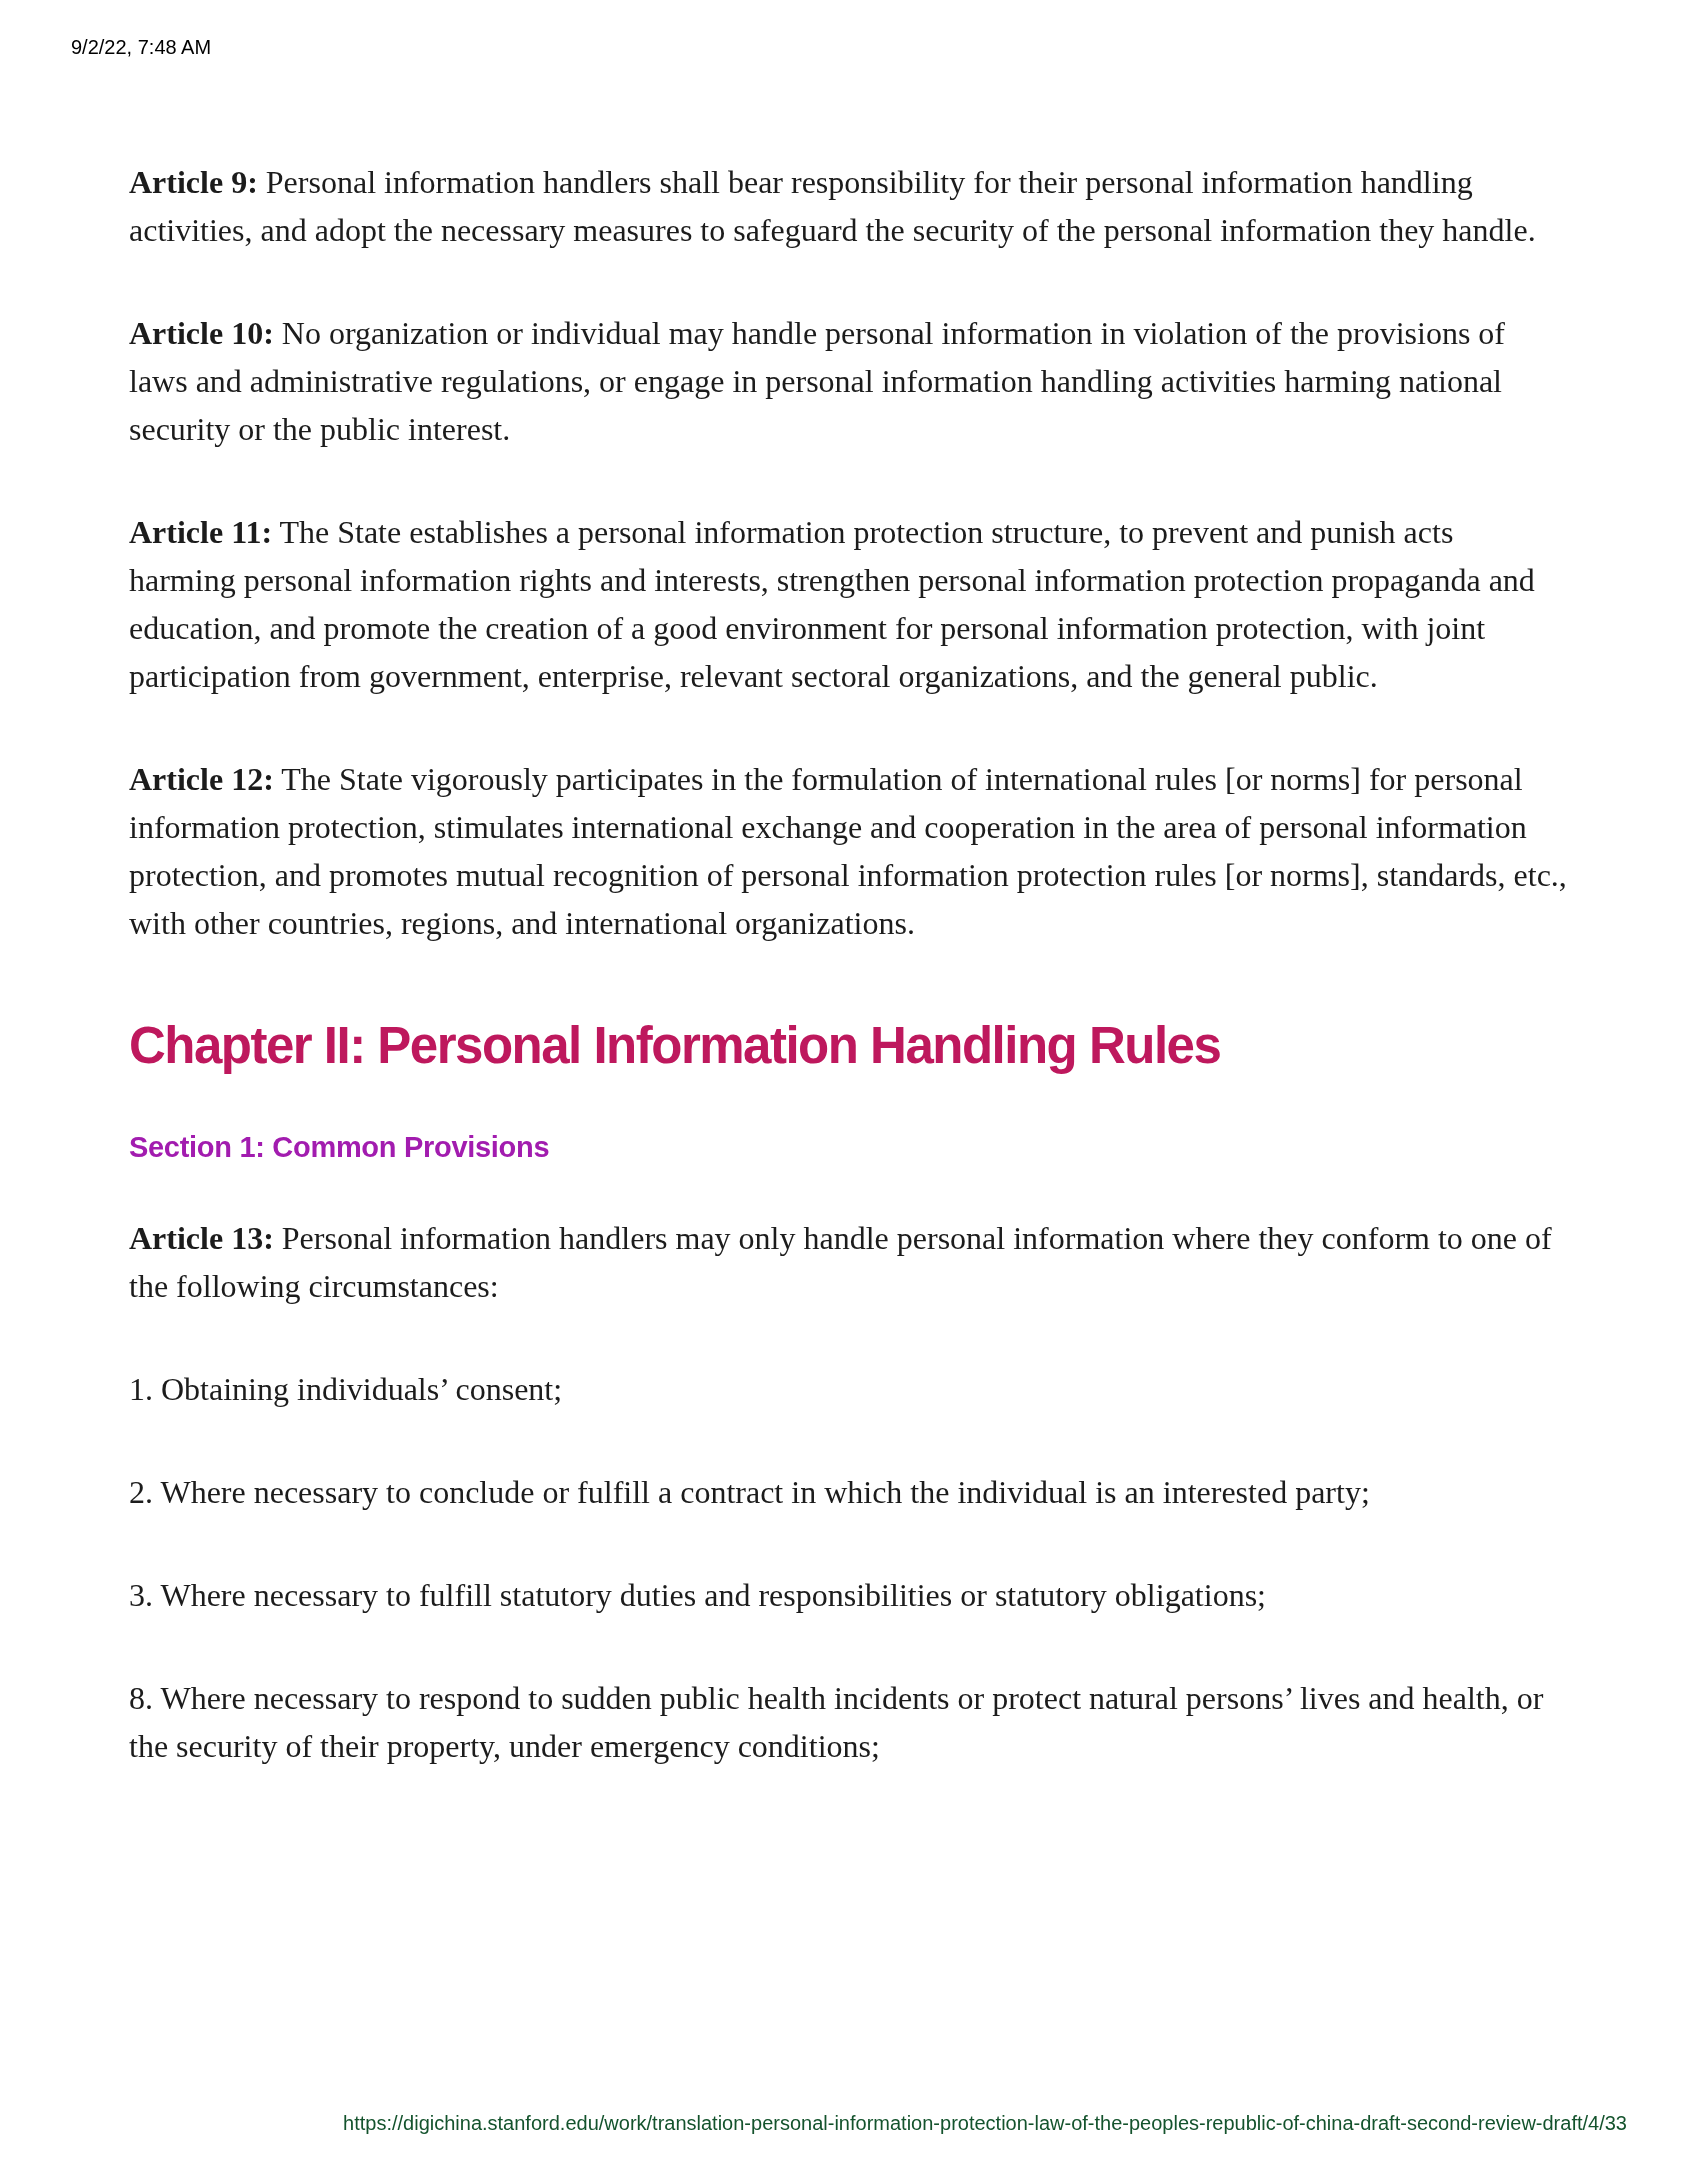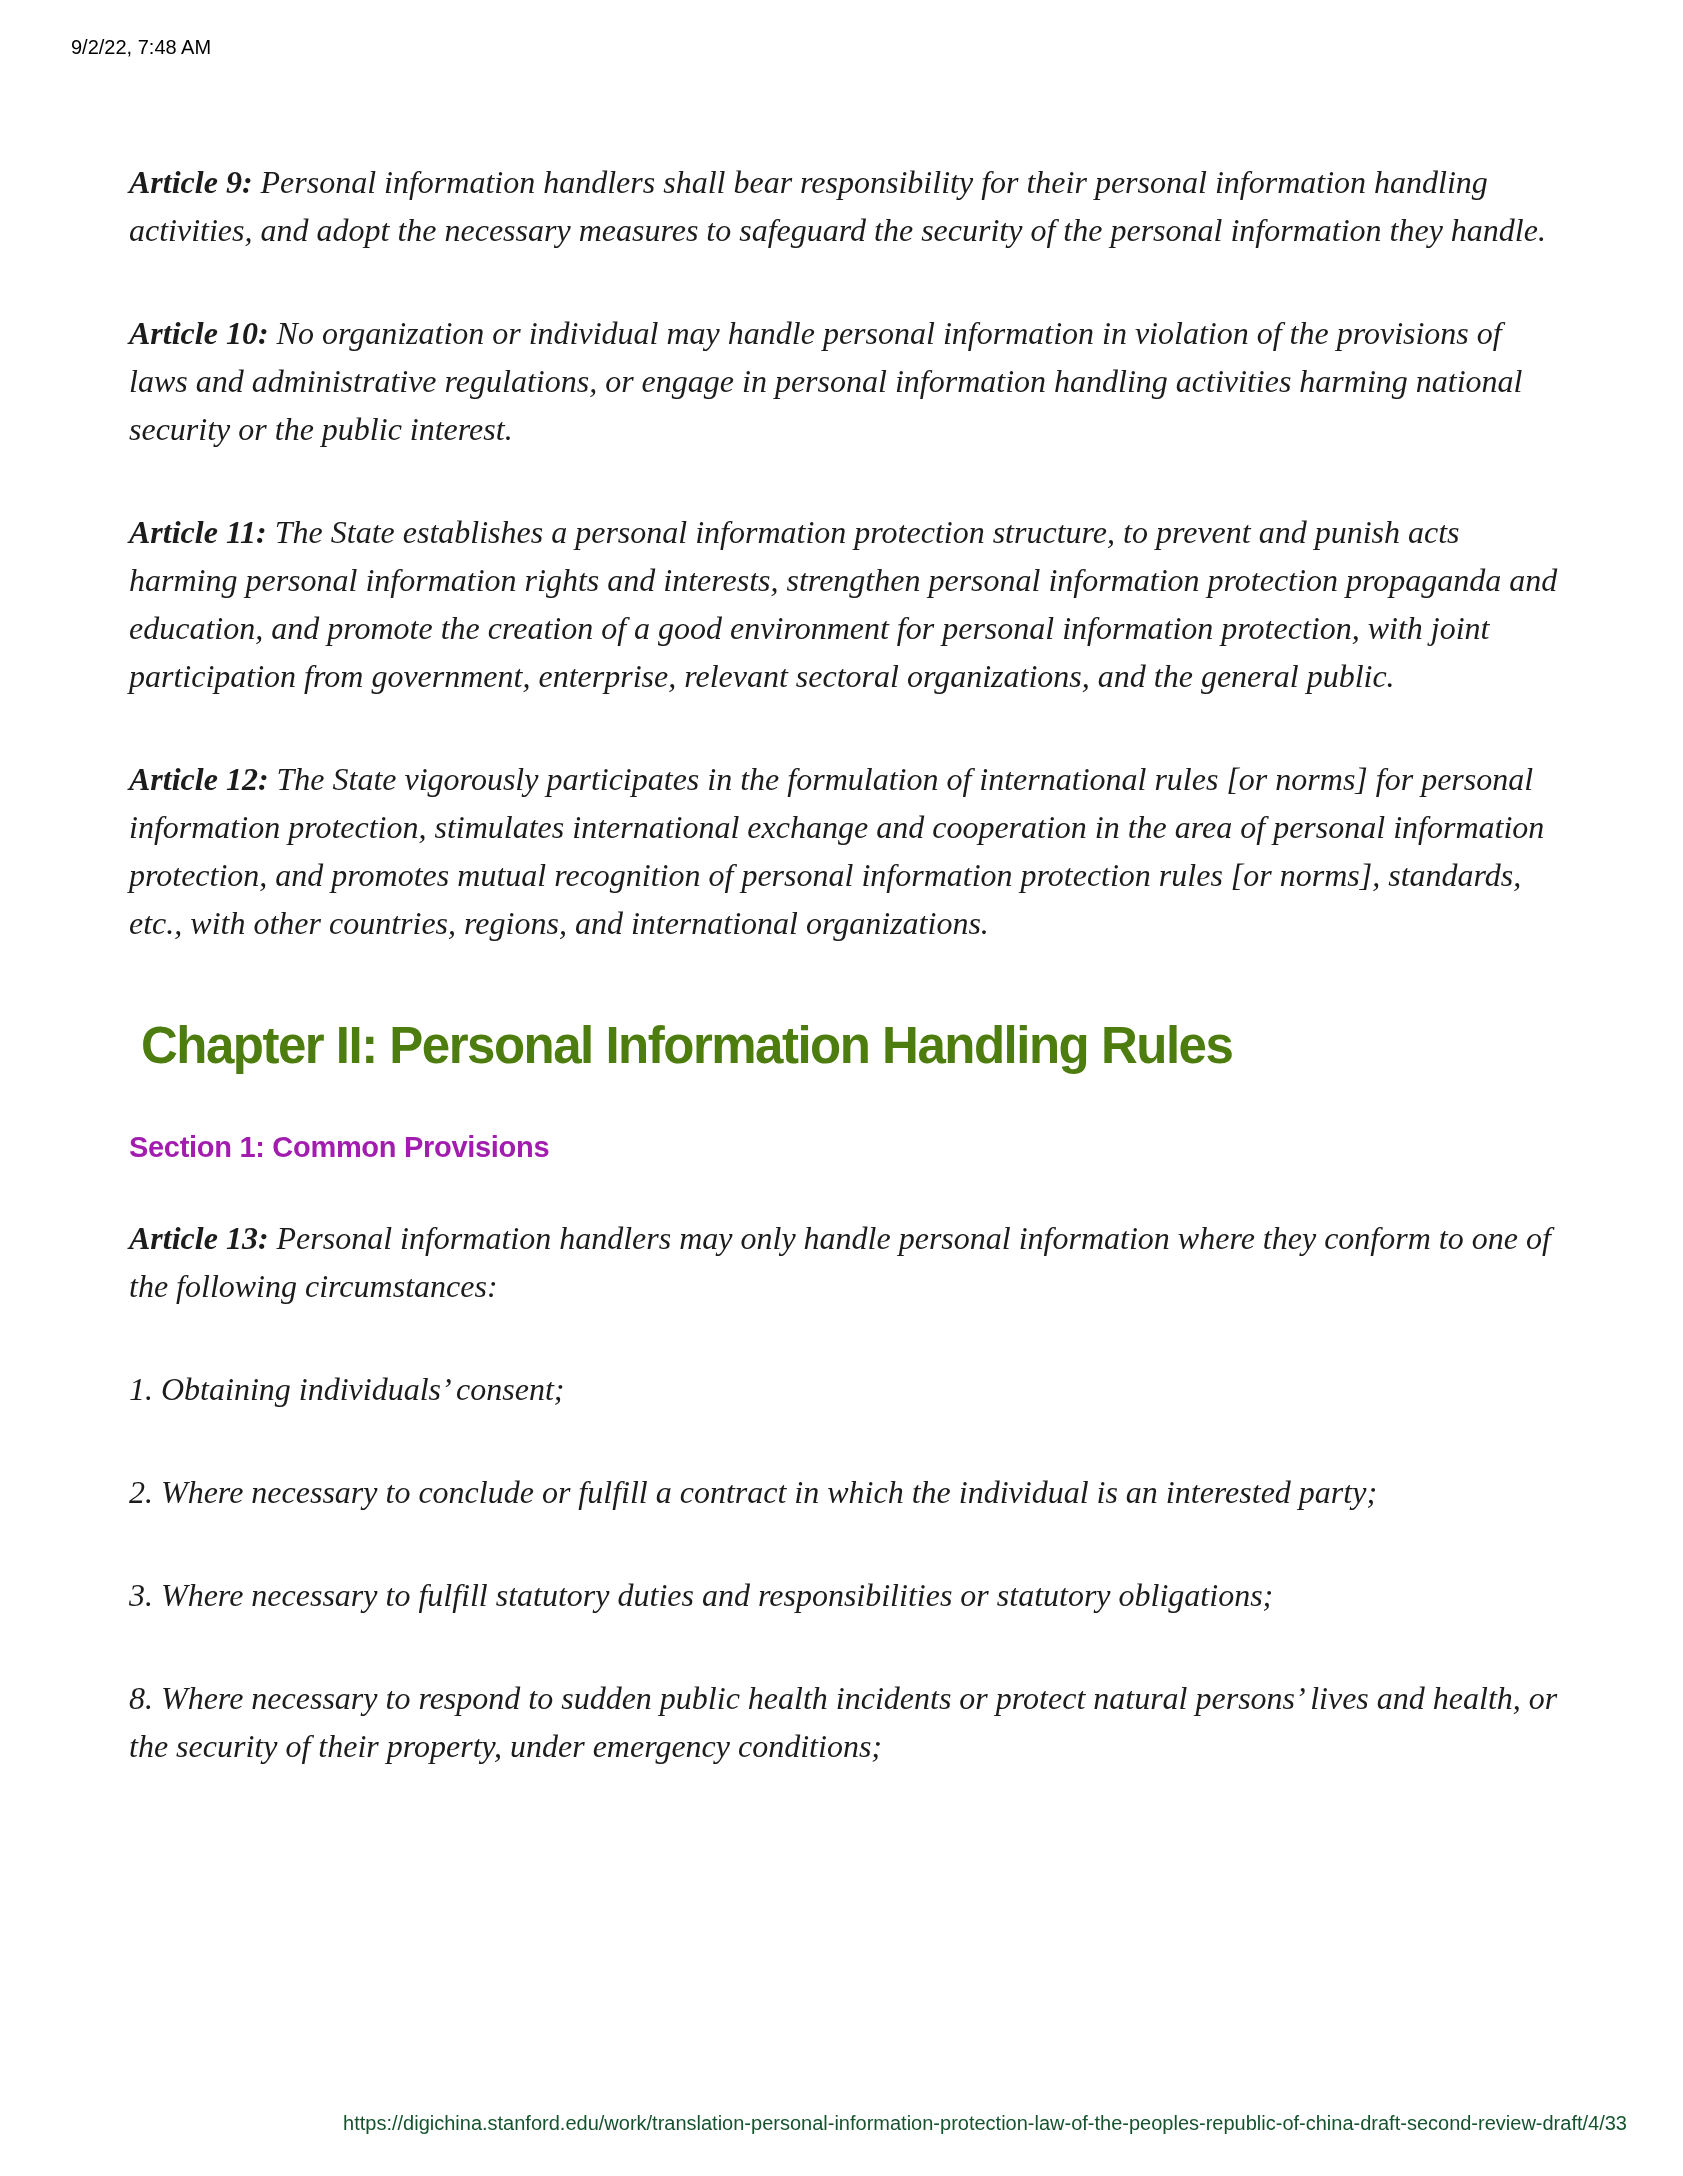--- a/index.html
+++ b/index.html
@@ -40,28 +40,28 @@
   
   .content {
     position: absolute;
     left: 129px; top: 0;
     width: 1438px;
     padding-top: 158px;
     font: 32px/48px "Liberation Serif", serif;
     color: #1c1c1c;
     text-rendering: optimizeLegibility;
   }
-  .content p { margin: 0 0 55px 0; font-style: italic; }
+  .content p { margin: 0 0 55px 0; }
   .lead { font-weight: bold; }
 
   h1.chapter {
-    margin: 67px 0 50px 12px;
+    margin: 67px 0 50px 0;
     font: 700 51px/64px "Liberation Sans", sans-serif;
     letter-spacing: -1.5px;
-    color: #4d7c0f;
+    color: #be185d;
   }
   h2.section {
     margin: 0 0 48px 0;
     font: 700 29px/38px "Liberation Sans", sans-serif;
     letter-spacing: -0.3px;
     color: #a21caf;
   }
 </style>
 </head>
 <body>

